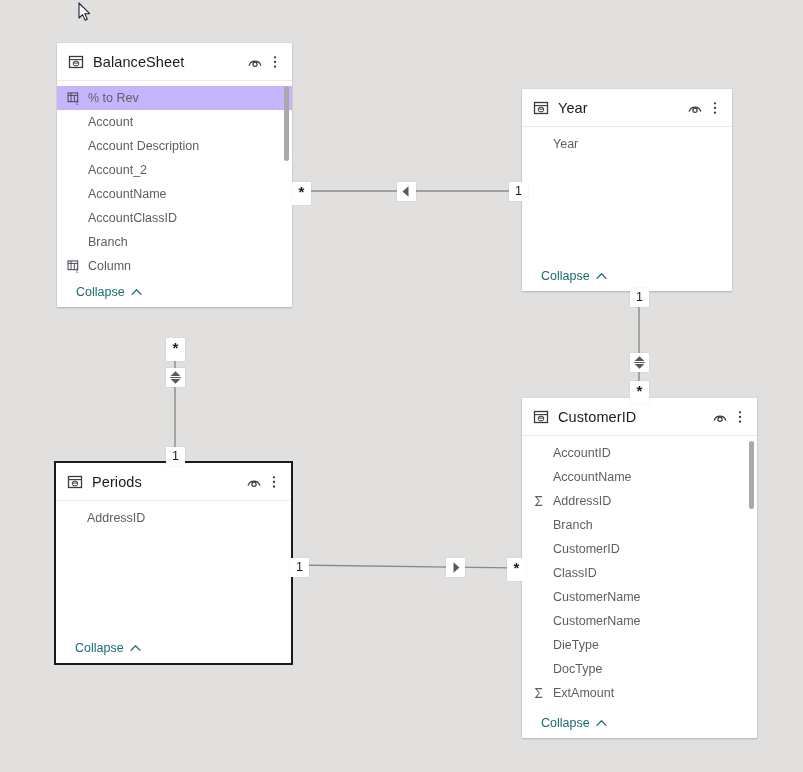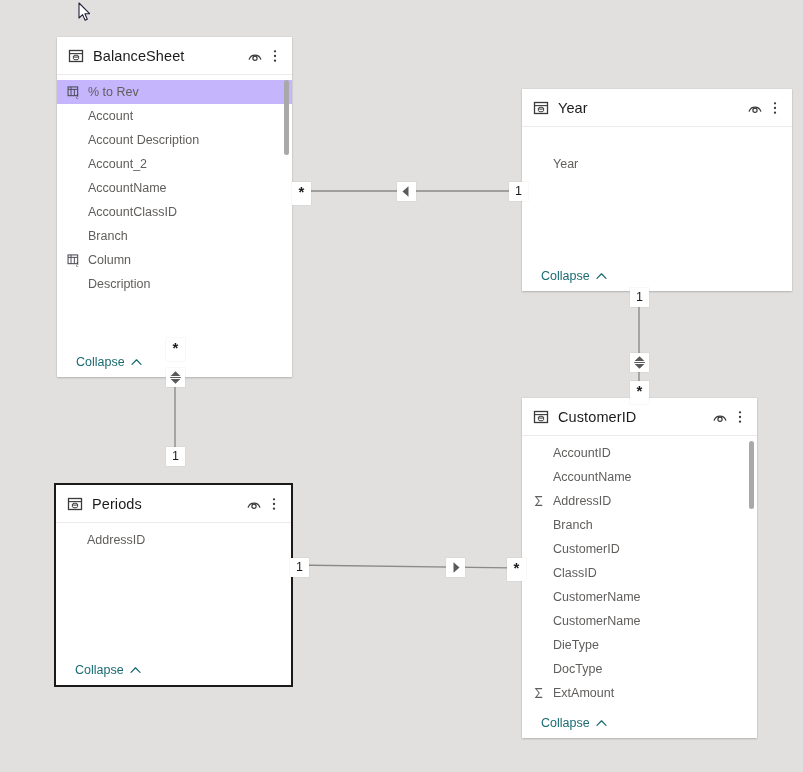--- a/index.html
+++ b/index.html
@@ -190,21 +190,21 @@
 <div id="canvas">
 
   <svg id="relations">
       <line x1="292" y1="191" x2="522" y2="191"></line>
       <line x1="175" y1="338" x2="175" y2="461"></line>
       <line x1="639" y1="291" x2="639" y2="398"></line>
       <line x1="293" y1="565" x2="522" y2="568"></line>
     </svg>
 
   <div id="tables-layer">
-      <div class="tbl" style="left: 57px; top: 37px; width: 235px; height: 340px;">
+      <div class="tbl" style="left: 57px; top: 43px; width: 235px; height: 264px;">
         <div class="tbl-header">
           <span>
             <svg class="tbl-icon" width="16" height="16" viewBox="0 0 16 16">
               <rect x="1.5" y="2.5" width="13" height="11" fill="#fff" stroke="#3a3a3a" stroke-width="1.3"></rect>
               <line x1="1.5" y1="5.6" x2="14.5" y2="5.6" stroke="#3a3a3a" stroke-width="1.1"></line>
               <ellipse cx="8" cy="8.2" rx="2.6" ry="1" fill="none" stroke="#3a3a3a" stroke-width="1"></ellipse>
               <path d="M5.4 8.2 v2.6 a2.6 1 0 0 0 5.2 0 v-2.6" fill="none" stroke="#3a3a3a" stroke-width="1"></path>
             </svg>
           </span>
           <span class="tbl-title">BalanceSheet</span>
@@ -297,21 +297,21 @@
           <span class="collapse-link">
             <span>Collapse</span>
             <span>
               <svg class="chev" width="11" height="8" viewBox="0 0 11 8">
                 <path d="M1 6.4 L5.5 1.8 L10 6.4" fill="none" stroke="#1a6b72" stroke-width="1.25" stroke-linecap="round" stroke-linejoin="round"></path>
               </svg>
             </span>
           </span>
         </div>
       </div>
-      <div class="tbl" style="left: 522px; top: 89px; width: 270px; height: 202px; gap: 20px;">
+      <div class="tbl" style="left: 522px; top: 89px; width: 210px; height: 202px;">
         <div class="tbl-header">
           <span>
             <svg class="tbl-icon" width="16" height="16" viewBox="0 0 16 16">
               <rect x="1.5" y="2.5" width="13" height="11" fill="#fff" stroke="#3a3a3a" stroke-width="1.3"></rect>
               <line x1="1.5" y1="5.6" x2="14.5" y2="5.6" stroke="#3a3a3a" stroke-width="1.1"></line>
               <ellipse cx="8" cy="8.2" rx="2.6" ry="1" fill="none" stroke="#3a3a3a" stroke-width="1"></ellipse>
               <path d="M5.4 8.2 v2.6 a2.6 1 0 0 0 5.2 0 v-2.6" fill="none" stroke="#3a3a3a" stroke-width="1"></path>
             </svg>
           </span>
           <span class="tbl-title">Year</span>
@@ -341,21 +341,21 @@
           <span class="collapse-link">
             <span>Collapse</span>
             <span>
               <svg class="chev" width="11" height="8" viewBox="0 0 11 8">
                 <path d="M1 6.4 L5.5 1.8 L10 6.4" fill="none" stroke="#1a6b72" stroke-width="1.25" stroke-linecap="round" stroke-linejoin="round"></path>
               </svg>
             </span>
           </span>
         </div>
       </div>
-      <div class="tbl selected" style="left: 54px; top: 483px; width: 239px; height: 204px;">
+      <div class="tbl selected" style="left: 54px; top: 461px; width: 239px; height: 204px;">
         <div class="tbl-header">
           <span>
             <svg class="tbl-icon" width="16" height="16" viewBox="0 0 16 16">
               <rect x="1.5" y="2.5" width="13" height="11" fill="#fff" stroke="#3a3a3a" stroke-width="1.3"></rect>
               <line x1="1.5" y1="5.6" x2="14.5" y2="5.6" stroke="#3a3a3a" stroke-width="1.1"></line>
               <ellipse cx="8" cy="8.2" rx="2.6" ry="1" fill="none" stroke="#3a3a3a" stroke-width="1"></ellipse>
               <path d="M5.4 8.2 v2.6 a2.6 1 0 0 0 5.2 0 v-2.6" fill="none" stroke="#3a3a3a" stroke-width="1"></path>
             </svg>
           </span>
           <span class="tbl-title">Periods</span>

